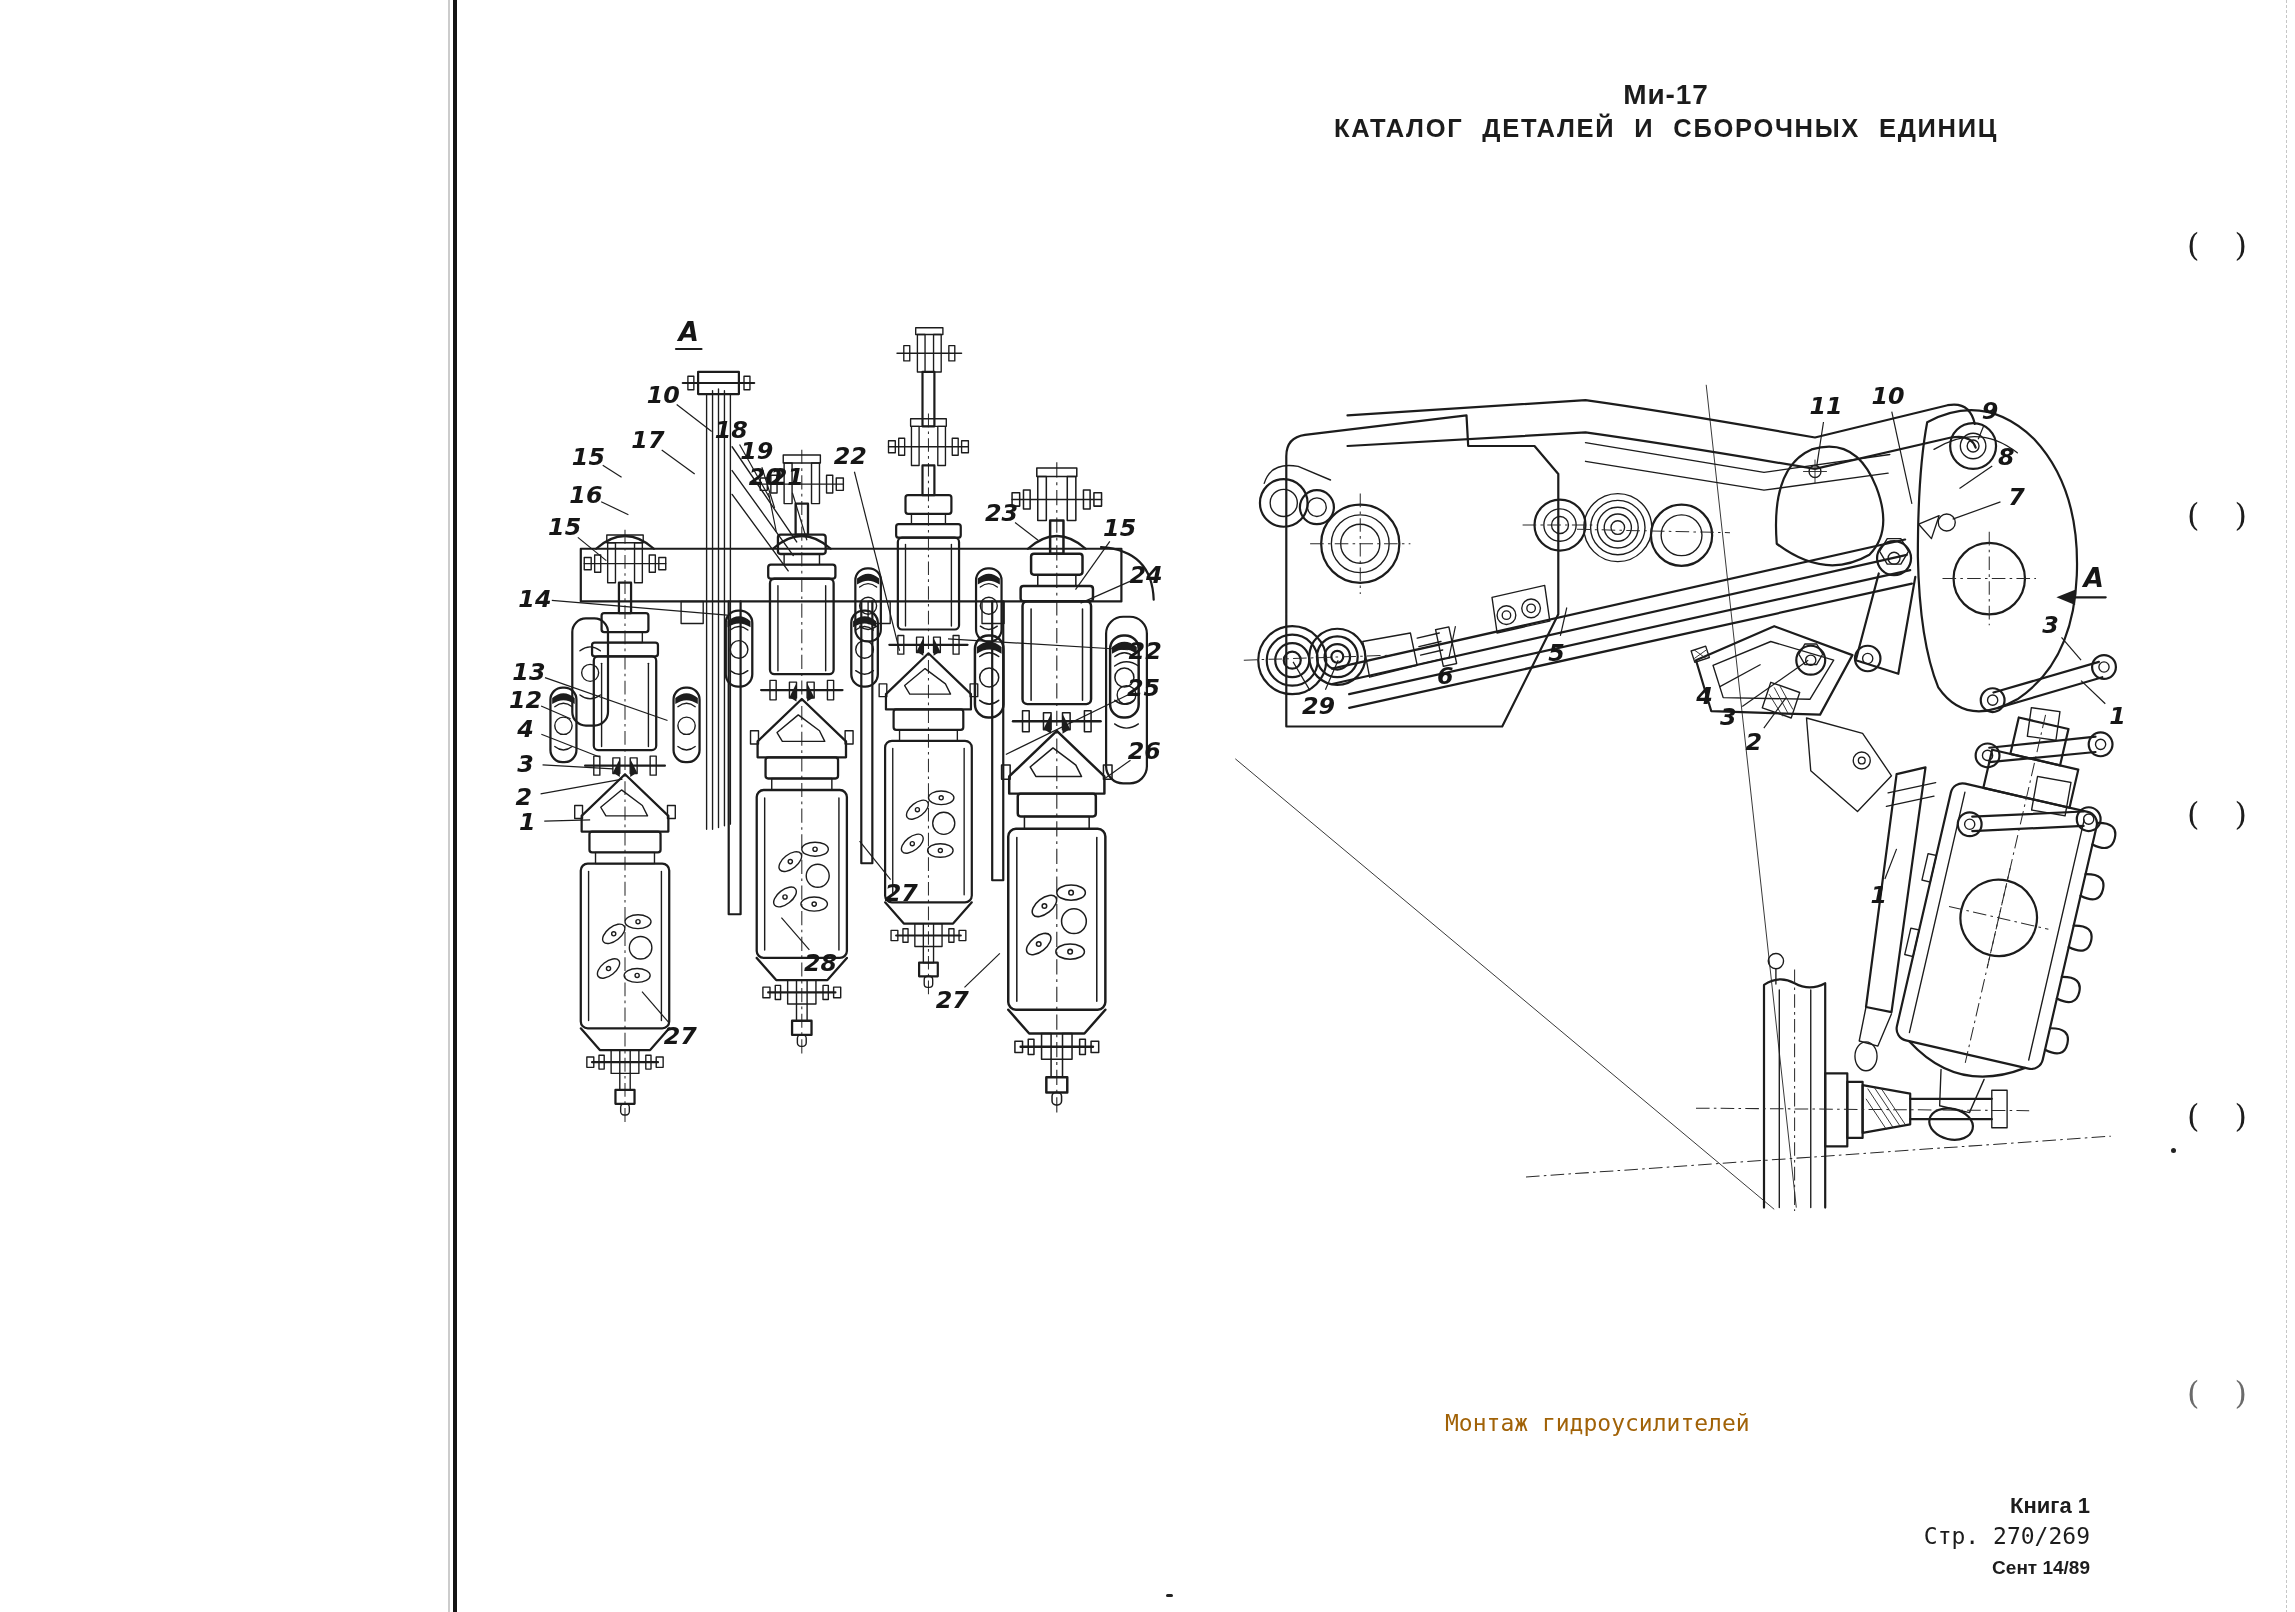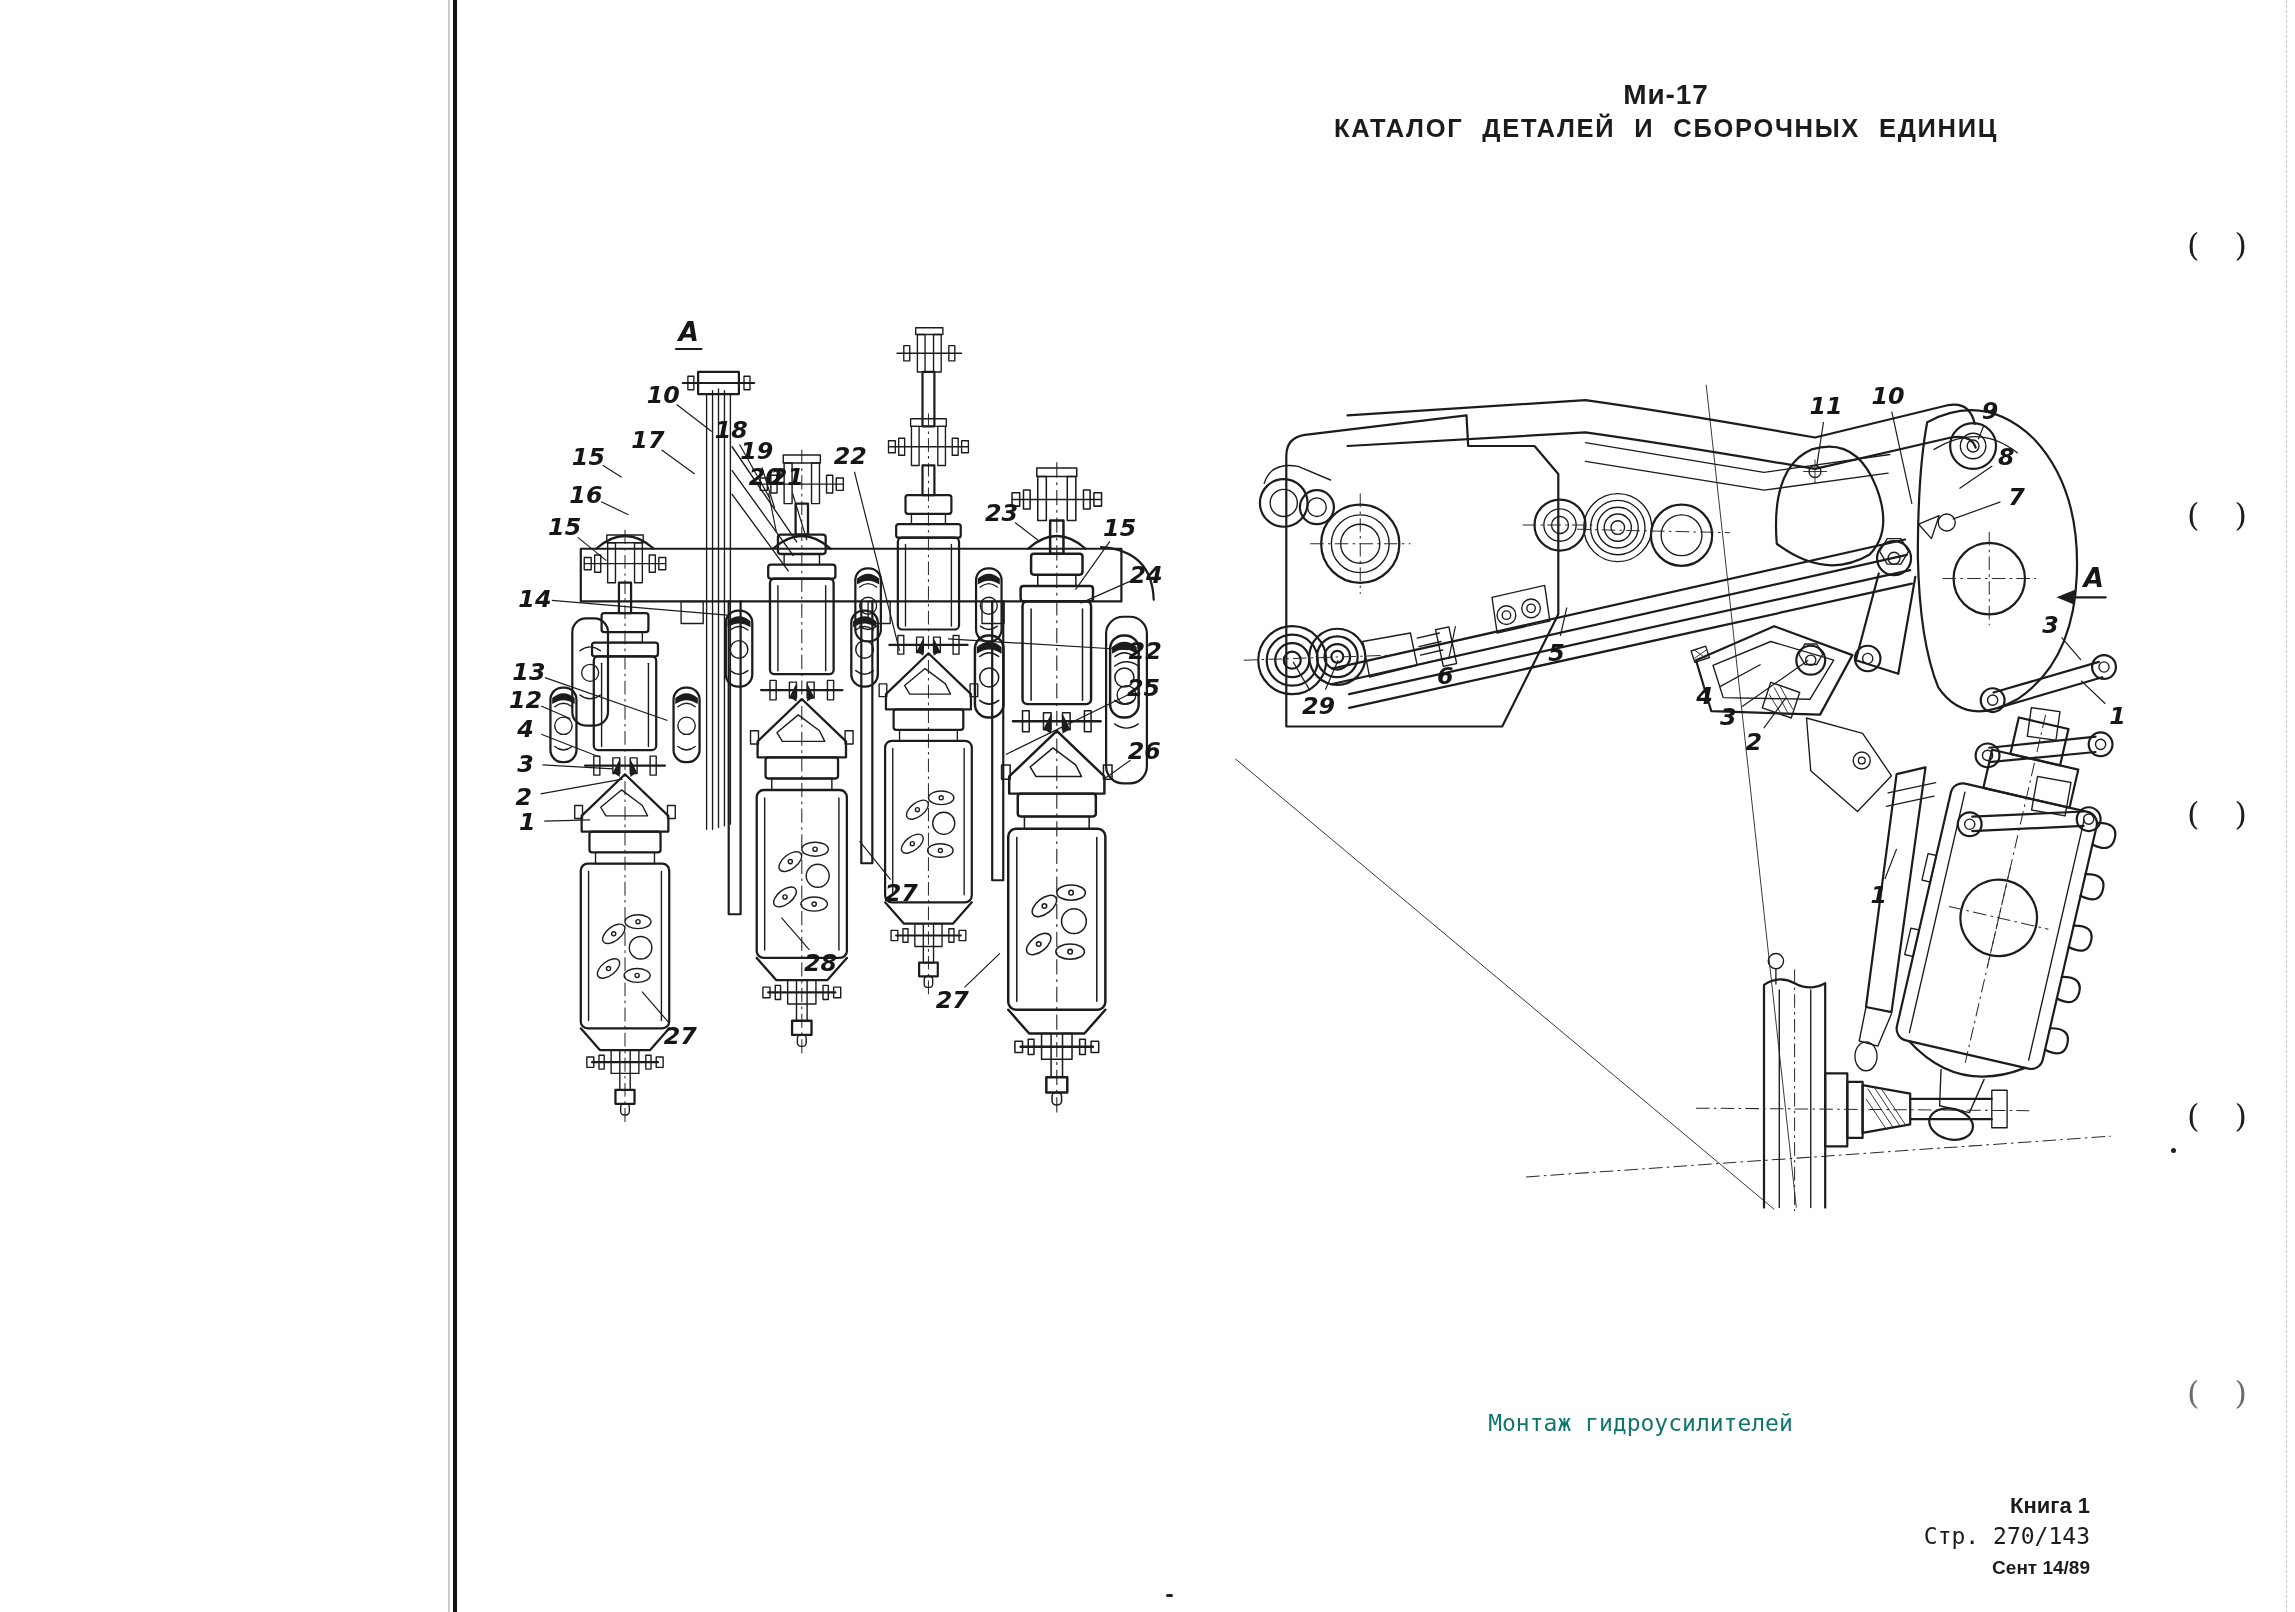--- a/index.html
+++ b/index.html
@@ -7,22 +7,22 @@
          font-family:"Liberation Sans",sans-serif;color:#1c1c1c;}
   
   #binding{position:absolute;left:453px;top:0;width:4.3px;height:1613px;background:#141414;}
   #binding-shadow{position:absolute;left:448px;top:0;width:1.7px;height:1613px;background:#9a9a9a;opacity:.5;}
   #scan-edge{position:absolute;left:2286px;top:0;height:1613px;width:0;border-left:1.7px dashed #8f8f8f;opacity:.5;}
   
   #header{position:absolute;left:1275px;top:71px;width:782px;text-align:center;}
   #header .model{font-size:28px;font-weight:bold;letter-spacing:0.9px;margin-top:8px;}
   #header .title{margin-top:3px;font-size:25.5px;font-weight:bold;letter-spacing:1.7px;word-spacing:10.2px;}
   
-  #caption{position:absolute;left:1445px;top:1403px;width:391px;text-align:center;
-           font-family:"DejaVu Sans Mono",monospace;font-size:23px;line-height:41px;color:#0f766e;}
+  #caption{position:absolute;left:1445px;top:1403px;width:391px;
+           font-family:"DejaVu Sans Mono",monospace;font-size:23px;line-height:41px;color:#a16207;}
   
   #footer{position:absolute;left:1852px;top:1490px;width:238px;text-align:right;line-height:31px;}
   #footer .book{font-size:22px;font-weight:bold;}
   #footer .pagenum{font-family:"DejaVu Sans Mono",monospace;font-size:23px;}
   #footer .date{font-size:19px;font-weight:bold;}
   
   .pmark{position:absolute;left:2187px;width:60px;display:flex;justify-content:space-between;
          font-family:"DejaVu Serif",serif;font-size:32px;color:#1d1d1d;}
   .speck{position:absolute;background:#222;border-radius:50%;}
   
@@ -502,21 +502,21 @@
         <text x="775" y="638" class="num" text-anchor="middle">1</text>
       </g>
     </svg>
 
   <div id="caption">
     <div>Монтаж гидроусилителей</div>
   </div>
 
   <div id="footer">
     <div class="book">Книга 1</div>
-    <div class="pagenum">Стр. 270/143</div>
+    <div class="pagenum">Стр. 270/269</div>
     <div class="date">Сент 14/89</div>
   </div>
 
   <div class="pmark" style="top:226px">
     <span>(</span>
       <span>)</span>
   </div>
   <div class="pmark" style="top:496px">
     <span>(</span>
       <span>)</span>

